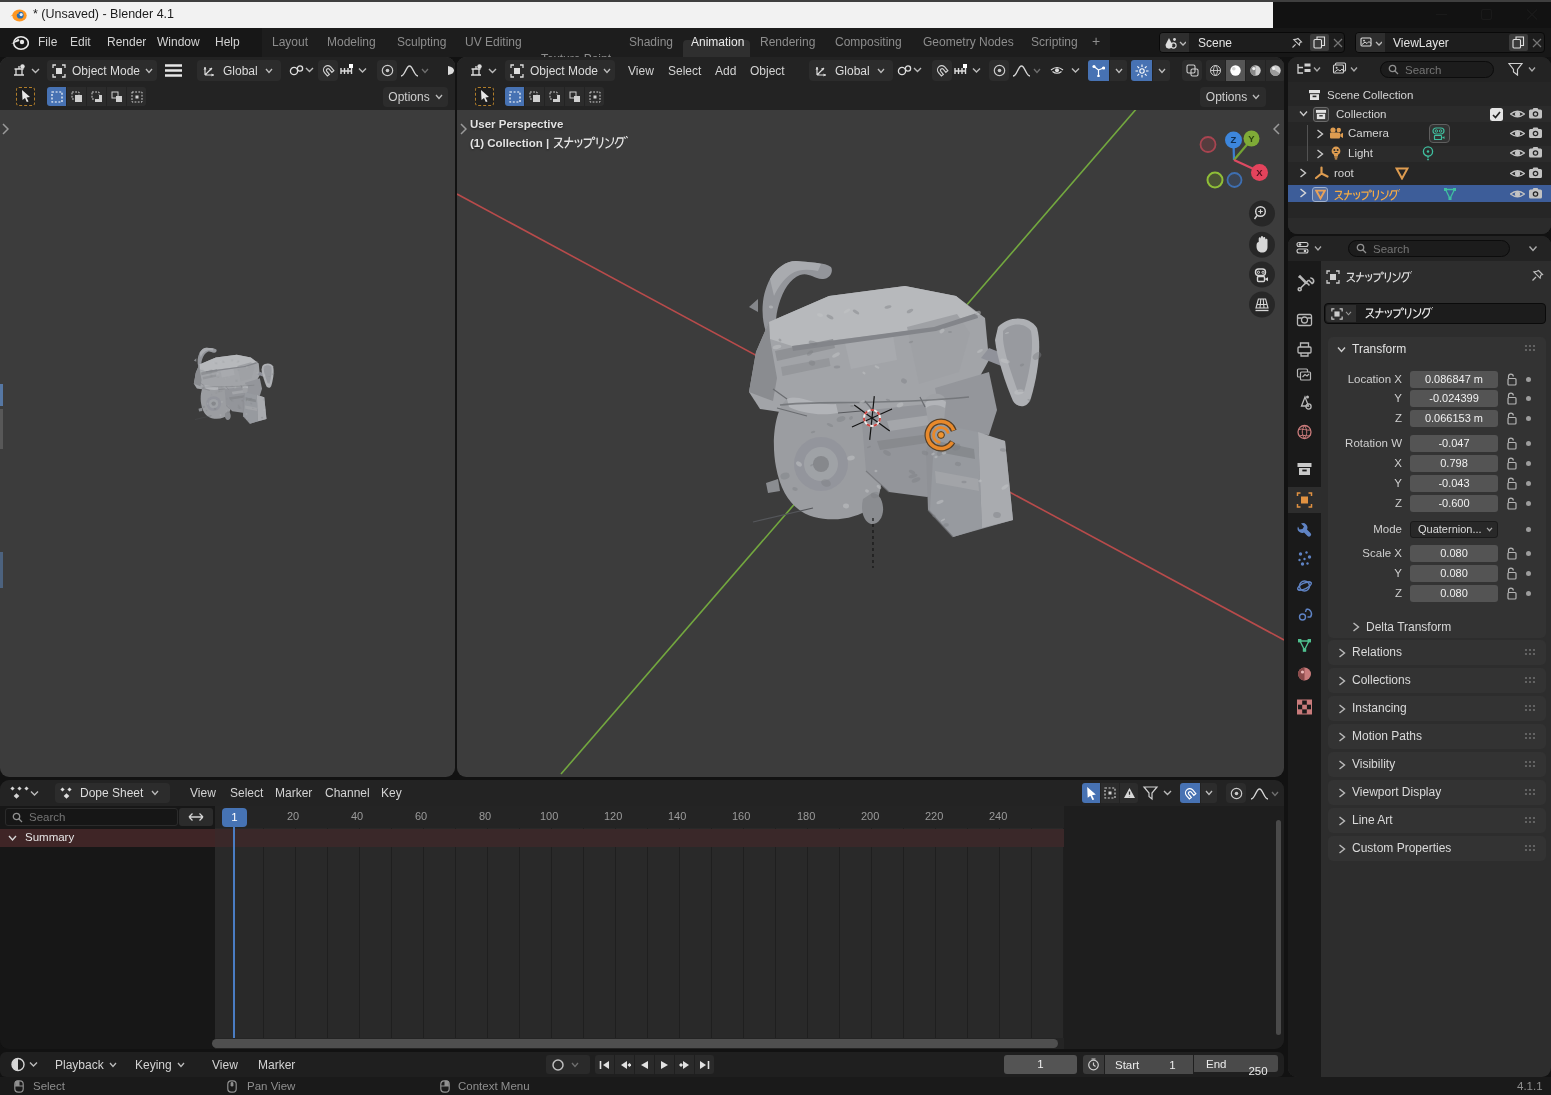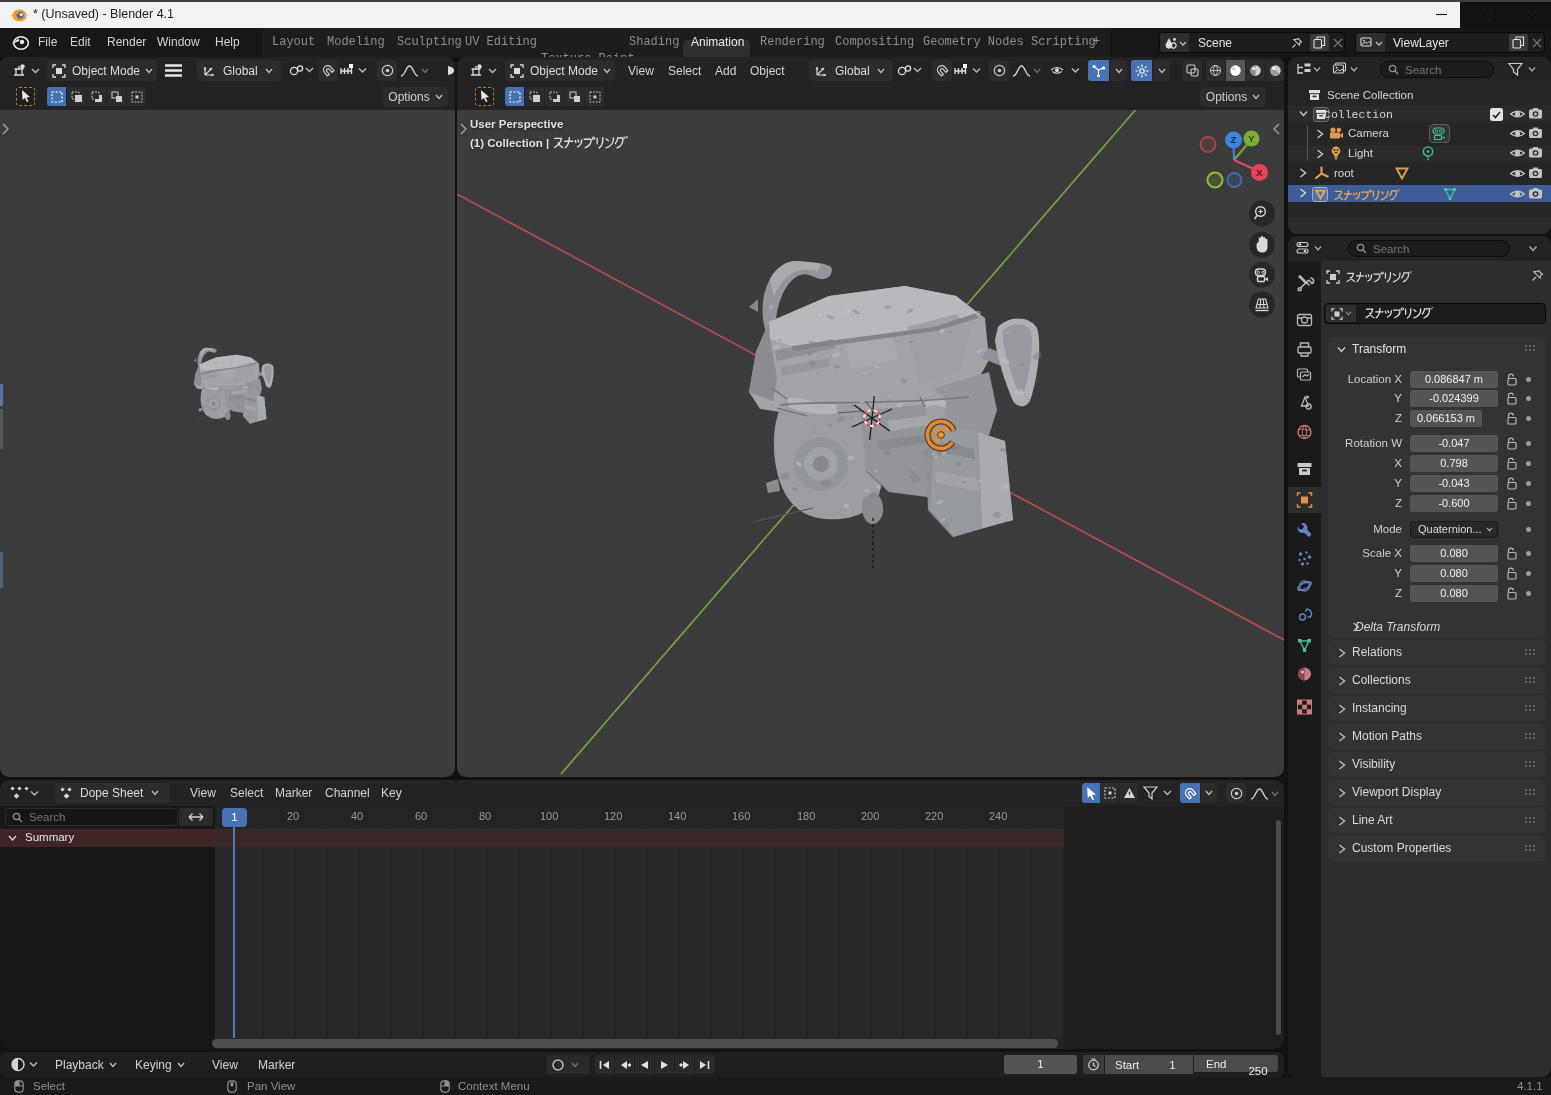--- a/index.html
+++ b/index.html
@@ -5,21 +5,21 @@
   html,body{margin:0;padding:0;background:#121212;}
   #root{position:relative;width:1551px;height:1095px;overflow:hidden;background:#121212;
         font-family:"Liberation Sans",sans-serif;-webkit-font-smoothing:antialiased;}
   .ab{position:absolute;}
   .flex{display:flex;align-items:center;}
   .ed{position:absolute;border-radius:9px;overflow:hidden;}
   .hdr{position:absolute;left:0;right:0;background:#232323;}
   .wdg{background:#2c2c2c;border-radius:4px;display:flex;align-items:center;color:#dcdcdc;}
   svg{display:block;}
   .mtxt{color:#d3d3d3;font-size:12px;}
-  .tab{color:#8d8d8d;font-size:12px;font-family:Liberation Mono, monospace;}
+  .tab{color:#8d8d8d;font-size:12px;}
   .icn{display:flex;align-items:center;justify-content:center;}
 </style>
 </head>
 <body>
 <div id="root">
 
   <svg width="0" height="0" style="position:absolute">
     <defs>
       <g id="jp" fill="none" stroke="currentColor" stroke-width="1.25" stroke-linecap="round">
 
@@ -35,21 +35,21 @@
         <path d="M40.6 2 v5.2 M45.8 1.6 C46 5.6 45.6 8.8 42.4 11"></path>
 
         <path d="M48.8 2.8 l2.2 1.6 M55.6 1.8 C56 5.6 53.6 9.4 48.8 11"></path>
 
         <path d="M59.6 1.8 C59.4 3.8 58.6 5.6 57.4 7 M59.6 1.8 h4.8 C64.8 5.8 63 9.2 59 11"></path>
         <path d="M65.6 0.9 l0.9 1.3 M67.6 0.3 l0.9 1.3" stroke-width="1"></path>
       </g>
     </defs>
   </svg>
 
-  <div class="ab" style="left:0;top:0;width:1460px;height:28px;background:#f2f2f2;">
+  <div class="ab" style="left:0;top:0;width:1273px;height:28px;background:#f2f2f2;">
       <div class="ab" style="left:0;top:0;width:1551px;height:2px;background:#3f3f3f;"></div>
     <svg class="ab" style="left:10px;top:8px" width="17" height="14" viewBox="0 0 17 14">
       <ellipse cx="9.5" cy="7.6" rx="7.2" ry="6" fill="#ff9722"></ellipse>
       <circle cx="10.2" cy="7.2" r="3.4" fill="#2a6fb4"></circle>
       <circle cx="11.2" cy="6.6" r="1.6" fill="#eef3f8"></circle>
       <path d="M0.2 8.6 L8 2.6 L9 5.2 Z" fill="#ff9722"></path>
     </svg>
     <div class="ab" style="left:33px;top:6.5px;font-size:12.5px;color:#1b1b1b;">* (Unsaved) - Blender 4.1</div>
 
     <svg class="ab" style="left:1429px;top:9px" width="110" height="11" viewBox="0 0 110 11">
@@ -663,21 +663,21 @@
 
       <svg class="ab" style="left:11px;top:53px" width="9" height="7" viewBox="0 0 9 7">
           <path d="M1 1.5 l3.5 4 3.5-4" stroke="#c9c9c9" stroke-width="1.4" fill="none"></path>
         </svg>
       <div class="ab" style="left:25px;top:50px;width:16px;height:15px;background:#3a3a3a;border:1px solid #6a6a6a;border-radius:3px;box-sizing:border-box;"></div>
       <svg class="ab" style="left:27px;top:52px" width="12" height="11" viewBox="0 0 13 12">
         <rect x="1" y="1" width="11" height="3.2" fill="#e2e2e2"></rect>
           <rect x="2" y="5.2" width="9" height="5.8" fill="#e2e2e2"></rect>
           <rect x="4.6" y="6.6" width="3.8" height="1.6" fill="#3a3a3a"></rect>
       </svg>
-      <div class="ab" style="left:36px;top:51px;font-size:11.5px;color:#d4d4d4;font-family:Liberation Mono, monospace;">Collection</div>
+      <div class="ab" style="left:48px;top:51px;font-size:11.5px;color:#d4d4d4;">Collection</div>
       <div class="ab icn" style="left:202px;top:51px;width:13px;height:13px;background:#e4e4e4;border-radius:2.5px;">
         <svg width="9" height="8" viewBox="0 0 9 8">
             <path d="M1 4 l2.5 2.5 L8 1" stroke="#222" stroke-width="1.7" fill="none"></path>
           </svg>
       </div>
 
       <div class="ab" style="left:19px;top:68px;width:1px;height:36px;background:#535353;"></div>
 
       <svg class="ab" style="left:28px;top:72px" width="8" height="10" viewBox="0 0 8 10">
           <path d="M1.5 1 l5 4 -5 4" stroke="#c9c9c9" stroke-width="1.4" fill="none"></path>
@@ -924,21 +924,21 @@
           </svg>
       <div class="ab" style="left:238px;top:140.5px;width:5px;height:5px;border-radius:50%;background:#9d9d9d;"></div>
       <div class="ab" style="left:0;top:154.0px;width:114px;height:17px;font-size:11.5px;color:#cfcfcf;text-align:right;line-height:17px;">Y</div>
       <div class="ab" style="left:122px;top:154.0px;width:88px;height:17px;background:#545454;border-radius:3px;font-size:11px;color:#f1f1f1;text-align:center;line-height:17px;">-0.024399</div>
       <svg class="ab" style="left:218px;top:156.0px" width="12" height="13" viewBox="0 0 12 13">
             <rect x="2" y="5.5" width="8" height="6.5" rx="1" fill="none" stroke="#b5b5b5" stroke-width="1.2"></rect>
             <path d="M4 5.5 V3.5 a2.4 2.4 0 0 1 4.8 0" fill="none" stroke="#b5b5b5" stroke-width="1.2" transform="translate(-1.5,0)"></path>
           </svg>
       <div class="ab" style="left:238px;top:160.0px;width:5px;height:5px;border-radius:50%;background:#9d9d9d;"></div>
       <div class="ab" style="left:0;top:173.5px;width:114px;height:17px;font-size:11.5px;color:#cfcfcf;text-align:right;line-height:17px;">Z</div>
-      <div class="ab" style="left:122px;top:173.5px;width:72px;height:17px;background:#545454;border-radius:3px;font-size:11px;color:#f1f1f1;text-align:center;line-height:17px;">0.066153 m</div>
+      <div class="ab" style="left:122px;top:173.5px;width:88px;height:17px;background:#545454;border-radius:3px;font-size:11px;color:#f1f1f1;text-align:center;line-height:17px;">0.066153 m</div>
       <svg class="ab" style="left:218px;top:175.5px" width="12" height="13" viewBox="0 0 12 13">
             <rect x="2" y="5.5" width="8" height="6.5" rx="1" fill="none" stroke="#b5b5b5" stroke-width="1.2"></rect>
             <path d="M4 5.5 V3.5 a2.4 2.4 0 0 1 4.8 0" fill="none" stroke="#b5b5b5" stroke-width="1.2" transform="translate(-1.5,0)"></path>
           </svg>
       <div class="ab" style="left:238px;top:179.5px;width:5px;height:5px;border-radius:50%;background:#9d9d9d;"></div>
       <div class="ab" style="left:0;top:199.0px;width:114px;height:17px;font-size:11.5px;color:#cfcfcf;text-align:right;line-height:17px;">Rotation W</div>
       <div class="ab" style="left:122px;top:199.0px;width:88px;height:17px;background:#545454;border-radius:3px;font-size:11px;color:#f1f1f1;text-align:center;line-height:17px;">-0.047</div>
       <svg class="ab" style="left:218px;top:201.0px" width="12" height="13" viewBox="0 0 12 13">
             <rect x="2" y="5.5" width="8" height="6.5" rx="1" fill="none" stroke="#b5b5b5" stroke-width="1.2"></rect>
             <path d="M4 5.5 V3.5 a2.4 2.4 0 0 1 4.8 0" fill="none" stroke="#b5b5b5" stroke-width="1.2" transform="translate(-1.5,0)"></path>
@@ -991,21 +991,21 @@
       <div class="ab" style="left:122px;top:348.5px;width:88px;height:17px;background:#545454;border-radius:3px;font-size:11px;color:#f1f1f1;text-align:center;line-height:17px;">0.080</div>
       <svg class="ab" style="left:218px;top:350.5px" width="12" height="13" viewBox="0 0 12 13">
             <rect x="2" y="5.5" width="8" height="6.5" rx="1" fill="none" stroke="#b5b5b5" stroke-width="1.2"></rect>
             <path d="M4 5.5 V3.5 a2.4 2.4 0 0 1 4.8 0" fill="none" stroke="#b5b5b5" stroke-width="1.2" transform="translate(-1.5,0)"></path>
           </svg>
       <div class="ab" style="left:238px;top:354.5px;width:5px;height:5px;border-radius:50%;background:#9d9d9d;"></div>
       </div>
       <svg class="ab" style="left:64px;top:386px" width="8" height="10" viewBox="0 0 8 10">
           <path d="M1.5 1 l5 4 -5 4" stroke="#bbb" stroke-width="1.4" fill="none"></path>
         </svg>
-      <div class="ab" style="left:67px;top:384px;font-size:12px;color:#d8d8d8;font-style:italic;">Delta Transform</div>
+      <div class="ab" style="left:78px;top:384px;font-size:12px;color:#d8d8d8;">Delta Transform</div>
       <div id="cpanels">
       <div class="ab" style="left:40px;top:404px;width:218px;height:25px;background:#333333;border-radius:5px;"></div>
       <svg class="ab" style="left:50px;top:412px" width="8" height="10" viewBox="0 0 8 10">
             <path d="M1.5 1 l5 4 -5 4" stroke="#bbb" stroke-width="1.4" fill="none"></path>
           </svg>
       <div class="ab" style="left:64px;top:409px;font-size:12px;color:#dadada;">Relations</div>
       <svg class="ab" style="left:236px;top:412px" width="14" height="10" viewBox="0 0 14 10">
             <g fill="#6f6f6f">
               <circle cx="2" cy="2" r="1.1"></circle>
               <circle cx="6" cy="2" r="1.1"></circle>

